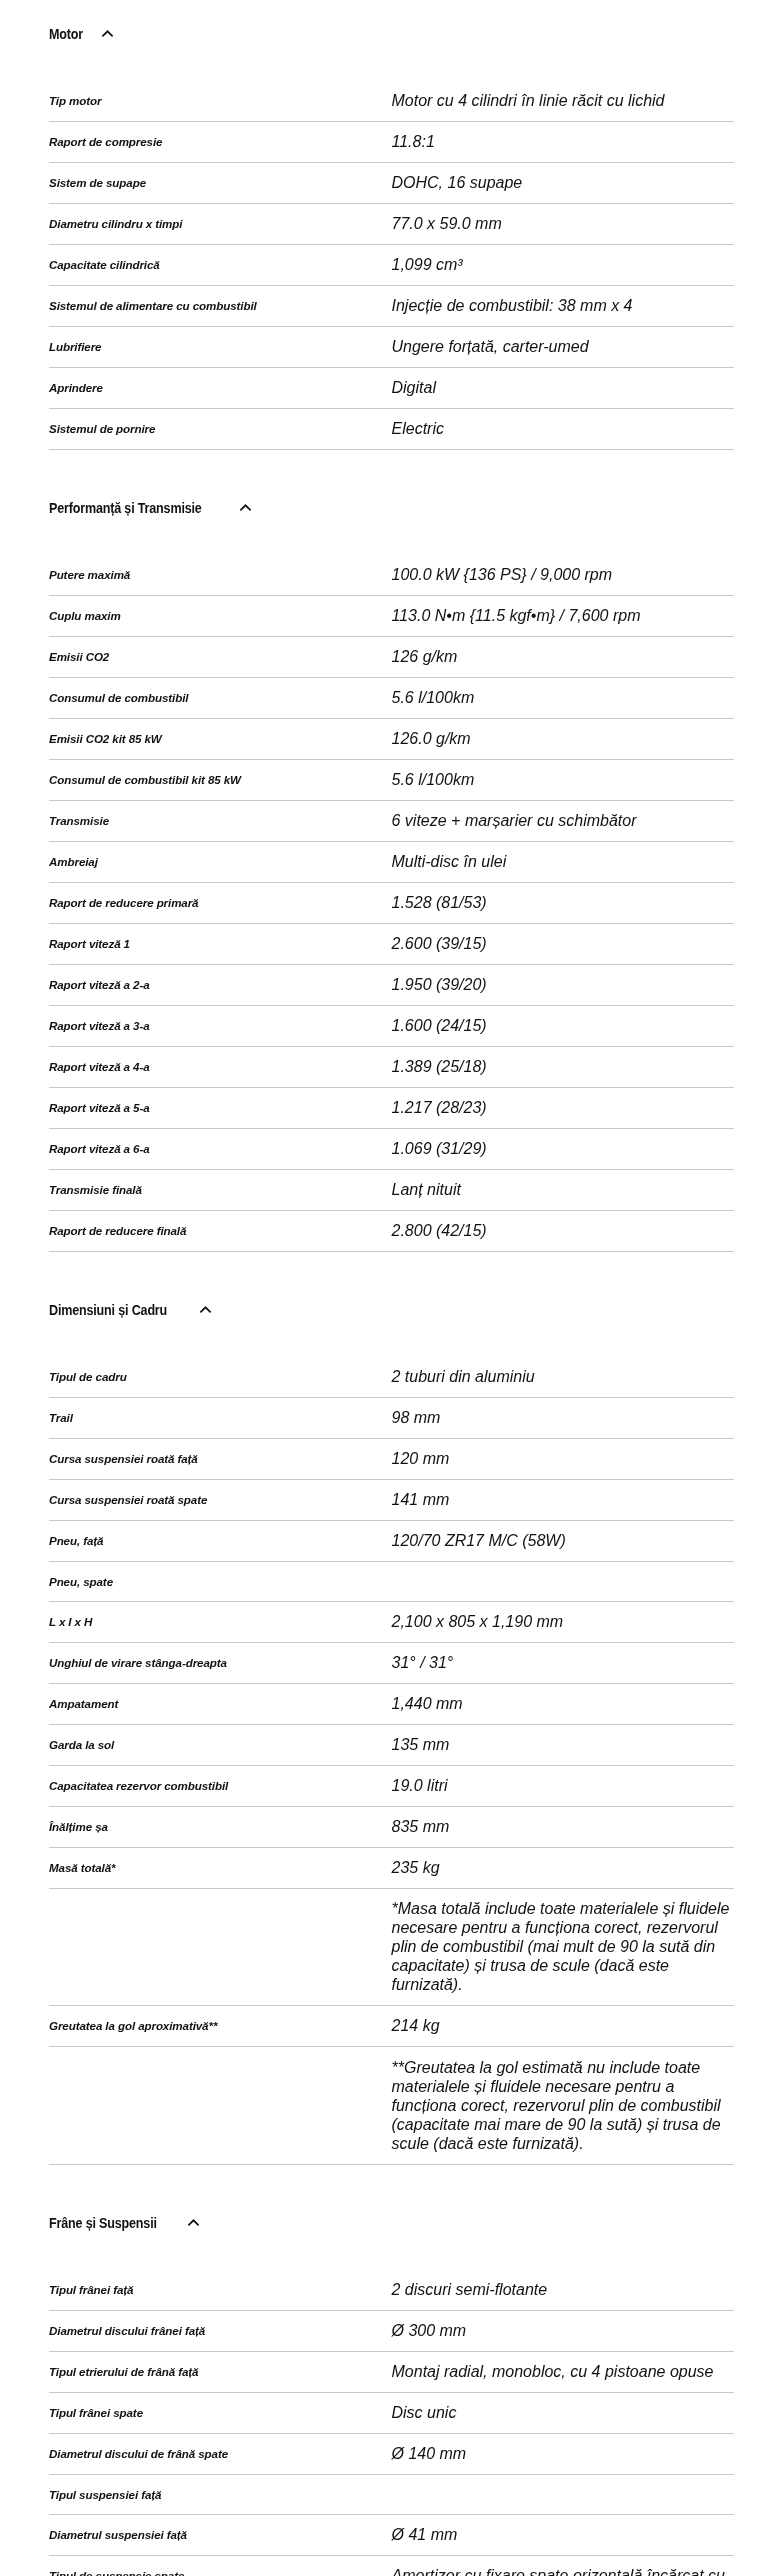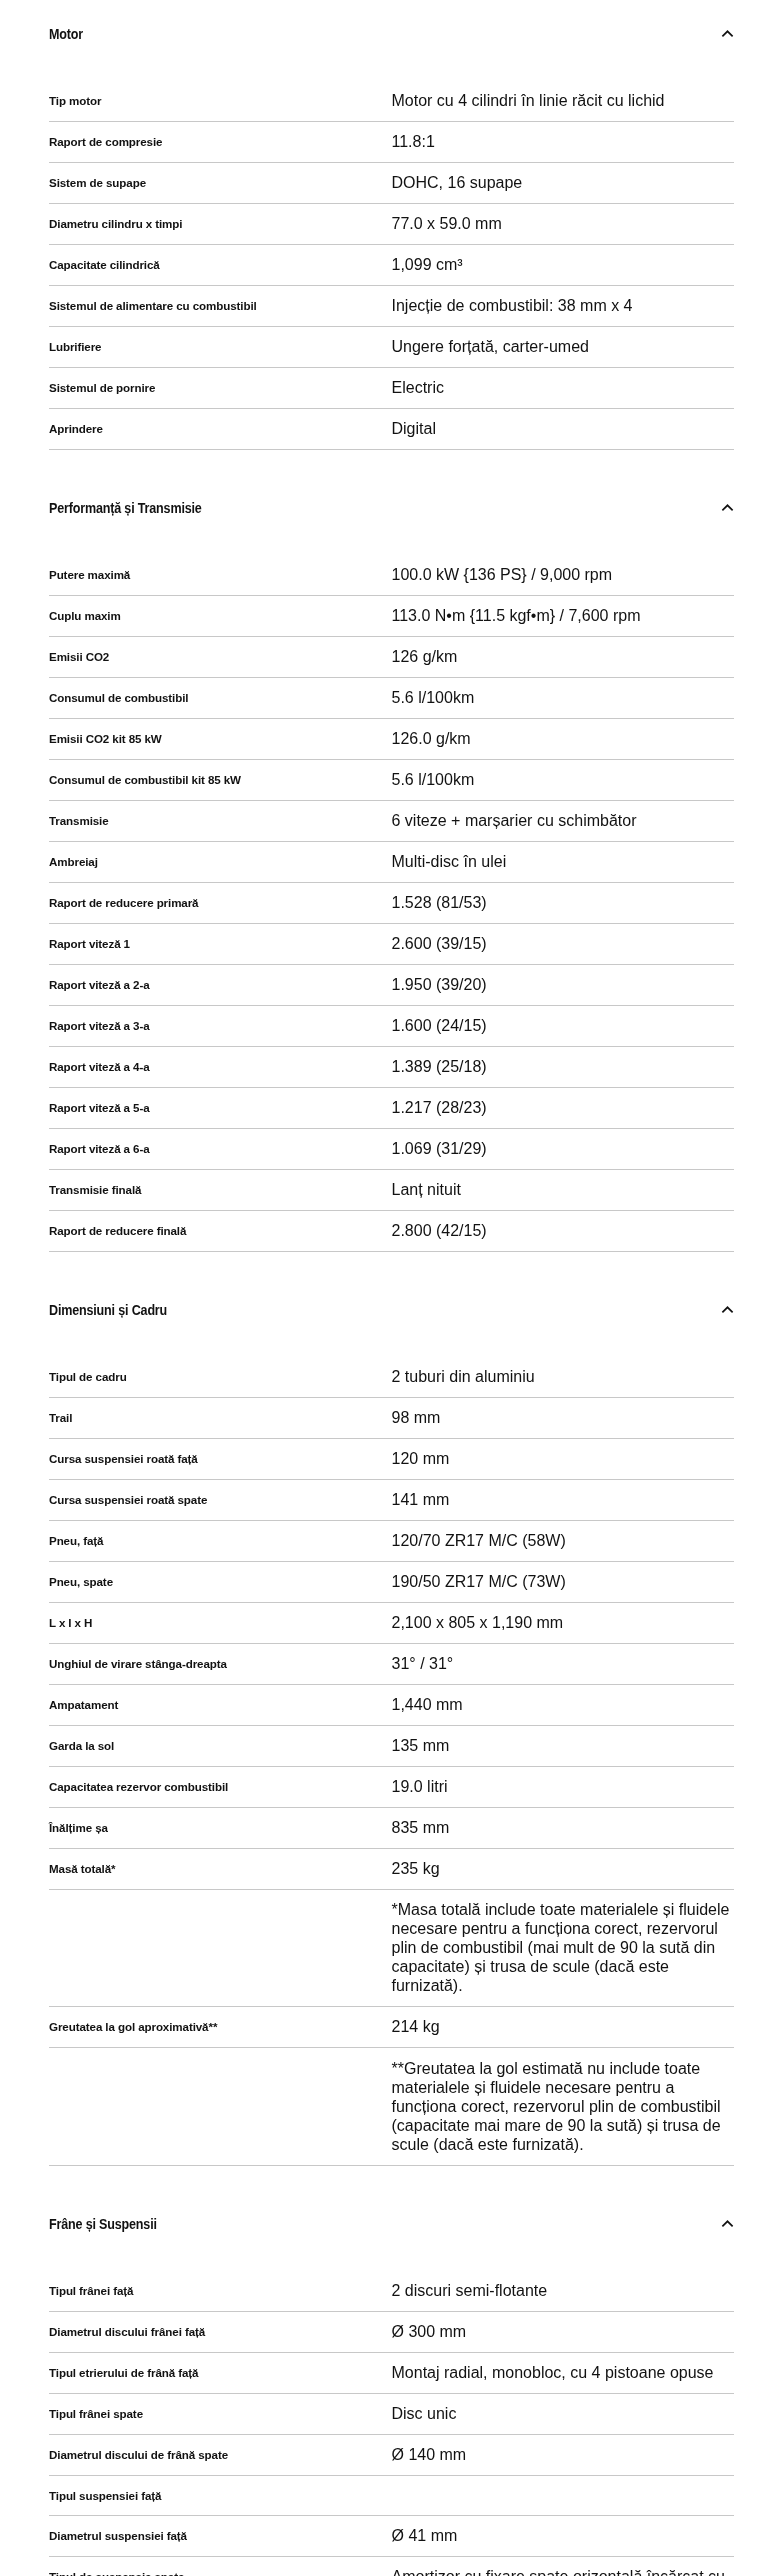--- a/index.html
+++ b/index.html
@@ -7,21 +7,21 @@
     width: 781px;
     font-family: "Liberation Sans", sans-serif;
     color: #121212;
   }
   .page { padding: 26px 47px 13.7px 49px; box-sizing: border-box; }
   .section { margin-bottom: 50px; }
   .section:last-child { margin-bottom: 0; }
   .section-header {
     display: flex;
     align-items: center;
-    justify-content: space-between;
+    justify-content: flex-start;
     margin-bottom: 39px;
     cursor: pointer;
     gap: 12px;
   }
   .section-title {
     margin: 0;
     font-size: 14.6px;
     font-weight: bold;
     letter-spacing: -0.2px;
     transform: scaleX(0.86);
@@ -32,20 +32,21 @@
   .chevron {
     width: 13.7px; height: 13.7px;
     display: flex; align-items: center; justify-content: center;
     flex: 0 0 auto;
   }
   .rows { }
   .row {
     display: flex;
     align-items: flex-start;
     border-bottom: 0.9px solid #c8c8c8;
+    font-style: italic;
   }
   .row-label {
     width: 50%;
     box-sizing: border-box;
     padding: 11px 20.6px 11px 0;
     font-weight: bold;
     font-size: 11.6px;
     line-height: 17px;
     letter-spacing: -0.1px;
   }
@@ -101,27 +102,27 @@
     <div class="row-label">Sistemul de alimentare cu combustibil</div>
     <div class="row-value">Injecție de combustibil: 38 mm x 4</div>
   </div>
 
   <div class="row">
     <div class="row-label">Lubrifiere</div>
     <div class="row-value">Ungere forțată, carter-umed</div>
   </div>
 
   <div class="row">
+    <div class="row-label">Aprindere</div>
+    <div class="row-value">Digital</div>
+  </div>
+
+  <div class="row">
     <div class="row-label">Sistemul de pornire</div>
     <div class="row-value">Electric</div>
-  </div>
-
-  <div class="row">
-    <div class="row-label">Aprindere</div>
-    <div class="row-value">Digital</div>
   </div>
 </div>
   </section>
 
   <section class="section">
     <div class="section-header">
       <h2 class="section-title">Performanță și Transmisie</h2>
       <span class="chevron">
         <svg width="13" height="7.7" viewBox="0 0 15 9" aria-hidden="true">
           <polyline points="1.5,7.5 7.5,1.5 13.5,7.5" fill="none" stroke="#121212" stroke-width="2"></polyline>
@@ -246,21 +247,20 @@
     <div class="row-value">141 mm</div>
   </div>
 
   <div class="row">
     <div class="row-label">Pneu, față</div>
     <div class="row-value">120/70 ZR17 M/C (58W)</div>
   </div>
 
   <div class="row">
     <div class="row-label">Pneu, spate</div>
-    <div class="row-value">190/50 ZR17 M/C (73W)</div>
   </div>
 
   <div class="row">
     <div class="row-label">L x I x H</div>
     <div class="row-value">2,100 x 805 x 1,190 mm</div>
   </div>
 
   <div class="row">
     <div class="row-label">Unghiul de virare stânga-dreapta</div>
     <div class="row-value">31° / 31°</div>

